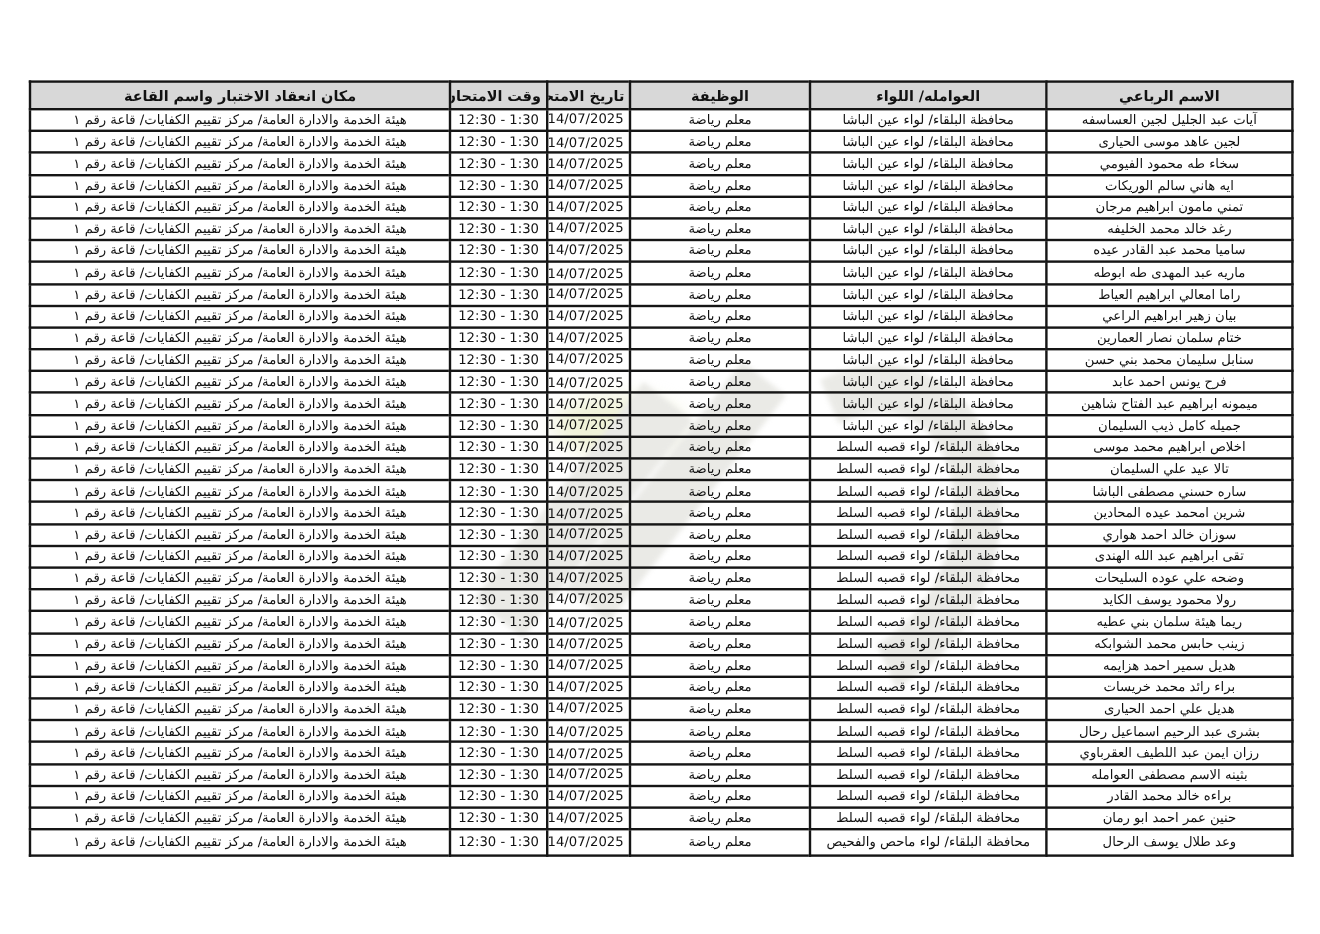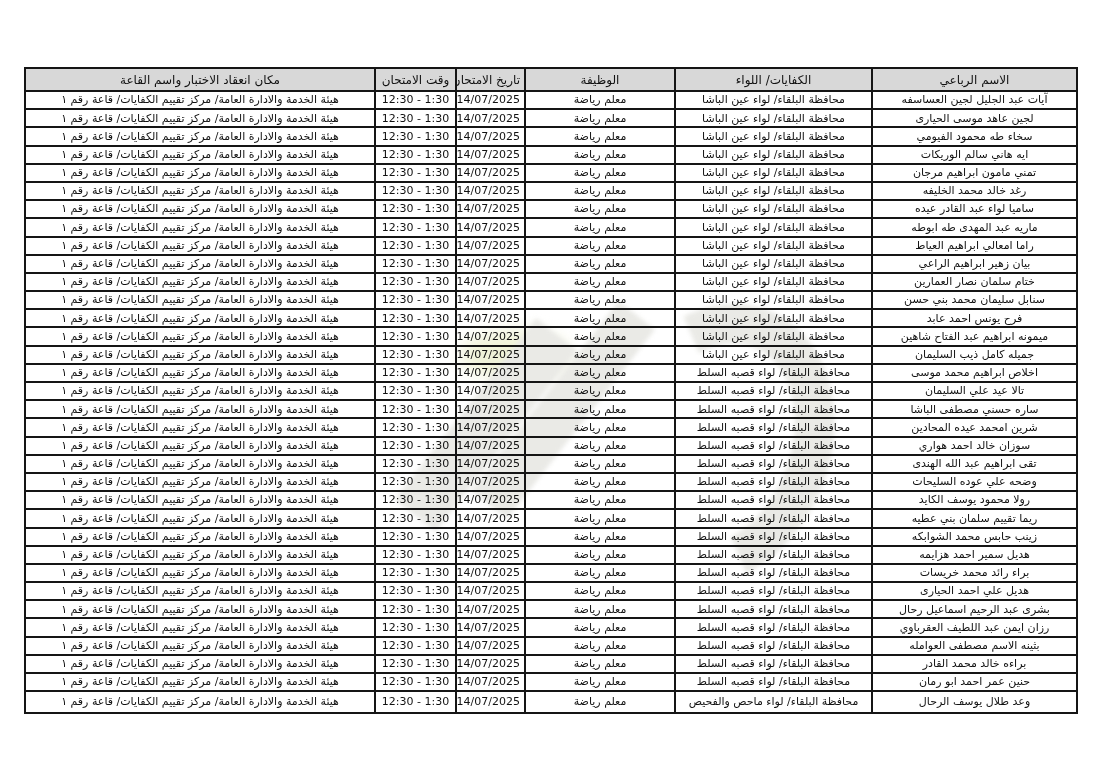--- a/index.html
+++ b/index.html
@@ -57,21 +57,21 @@
     border:2px solid #151515;
     padding:0 4px;
     text-align:center;
     vertical-align:middle;
     color:#111;
     overflow:hidden;
     white-space:nowrap;
   }
   table.sched th{
     background:#d8d8d8;
-    font-weight:normal;
+    font-weight:bold;
     font-size:12px;
     height:21px;
   }
   table.sched td{
     background:transparent;
     font-size:11px;
     height:16.2px;
     line-height:1.05;
   }
   td.c-date, td.c-time{
@@ -98,21 +98,21 @@
       <col style="width:205px">
         <col style="width:197px">
         <col style="width:150px">
       <col style="width:69px">
         <col style="width:81px">
         <col style="width:350px">
     </colgroup>
     <thead>
       <tr>
         <th>الاسم الرباعي</th>
-        <th>الكفايات/ اللواء</th>
+        <th>العوامله/ اللواء</th>
         <th>الوظيفة</th>
         <th>تاريخ الامتحان</th>
         <th>وقت الامتحان</th>
         <th>مكان انعقاد الاختبار واسم القاعة</th>
       </tr>
     </thead>
     <tbody id="rows-body">
         <tr>
           <td class="c-name">آيات عبد الجليل لجين العساسفه</td>
           <td class="c-district">محافظة البلقاء/ لواء عين الباشا</td>
@@ -155,21 +155,21 @@
         </tr>
         <tr>
           <td class="c-name">رغد خالد محمد الخليفه</td>
           <td class="c-district">محافظة البلقاء/ لواء عين الباشا</td>
           <td class="c-job">معلم رياضة</td>
           <td class="c-date"><span class="ltr" dir="ltr">14/07/2025</span></td>
           <td class="c-time"><span class="ltr" dir="ltr">12:30 - 1:30</span></td>
           <td class="c-location">هيئة الخدمة والادارة العامة/ مركز تقييم الكفايات/ قاعة رقم ١</td>
         </tr>
         <tr>
-          <td class="c-name">ساميا لواء عبد القادر عيده</td>
+          <td class="c-name">ساميا محمد عبد القادر عيده</td>
           <td class="c-district">محافظة البلقاء/ لواء عين الباشا</td>
           <td class="c-job">معلم رياضة</td>
           <td class="c-date"><span class="ltr" dir="ltr">14/07/2025</span></td>
           <td class="c-time"><span class="ltr" dir="ltr">12:30 - 1:30</span></td>
           <td class="c-location">هيئة الخدمة والادارة العامة/ مركز تقييم الكفايات/ قاعة رقم ١</td>
         </tr>
         <tr>
           <td class="c-name">ماريه عبد المهدى طه ابوطه</td>
           <td class="c-district">محافظة البلقاء/ لواء عين الباشا</td>
           <td class="c-job">معلم رياضة</td>
@@ -291,21 +291,21 @@
         </tr>
         <tr>
           <td class="c-name">رولا محمود يوسف الكايد</td>
           <td class="c-district">محافظة البلقاء/ لواء قصبه السلط</td>
           <td class="c-job">معلم رياضة</td>
           <td class="c-date"><span class="ltr" dir="ltr">14/07/2025</span></td>
           <td class="c-time"><span class="ltr" dir="ltr">12:30 - 1:30</span></td>
           <td class="c-location">هيئة الخدمة والادارة العامة/ مركز تقييم الكفايات/ قاعة رقم ١</td>
         </tr>
         <tr>
-          <td class="c-name">ريما تقييم سلمان بني عطيه</td>
+          <td class="c-name">ريما هيئة سلمان بني عطيه</td>
           <td class="c-district">محافظة البلقاء/ لواء قصبه السلط</td>
           <td class="c-job">معلم رياضة</td>
           <td class="c-date"><span class="ltr" dir="ltr">14/07/2025</span></td>
           <td class="c-time"><span class="ltr" dir="ltr">12:30 - 1:30</span></td>
           <td class="c-location">هيئة الخدمة والادارة العامة/ مركز تقييم الكفايات/ قاعة رقم ١</td>
         </tr>
         <tr>
           <td class="c-name">زينب حابس محمد الشوابكه</td>
           <td class="c-district">محافظة البلقاء/ لواء قصبه السلط</td>
           <td class="c-job">معلم رياضة</td>

